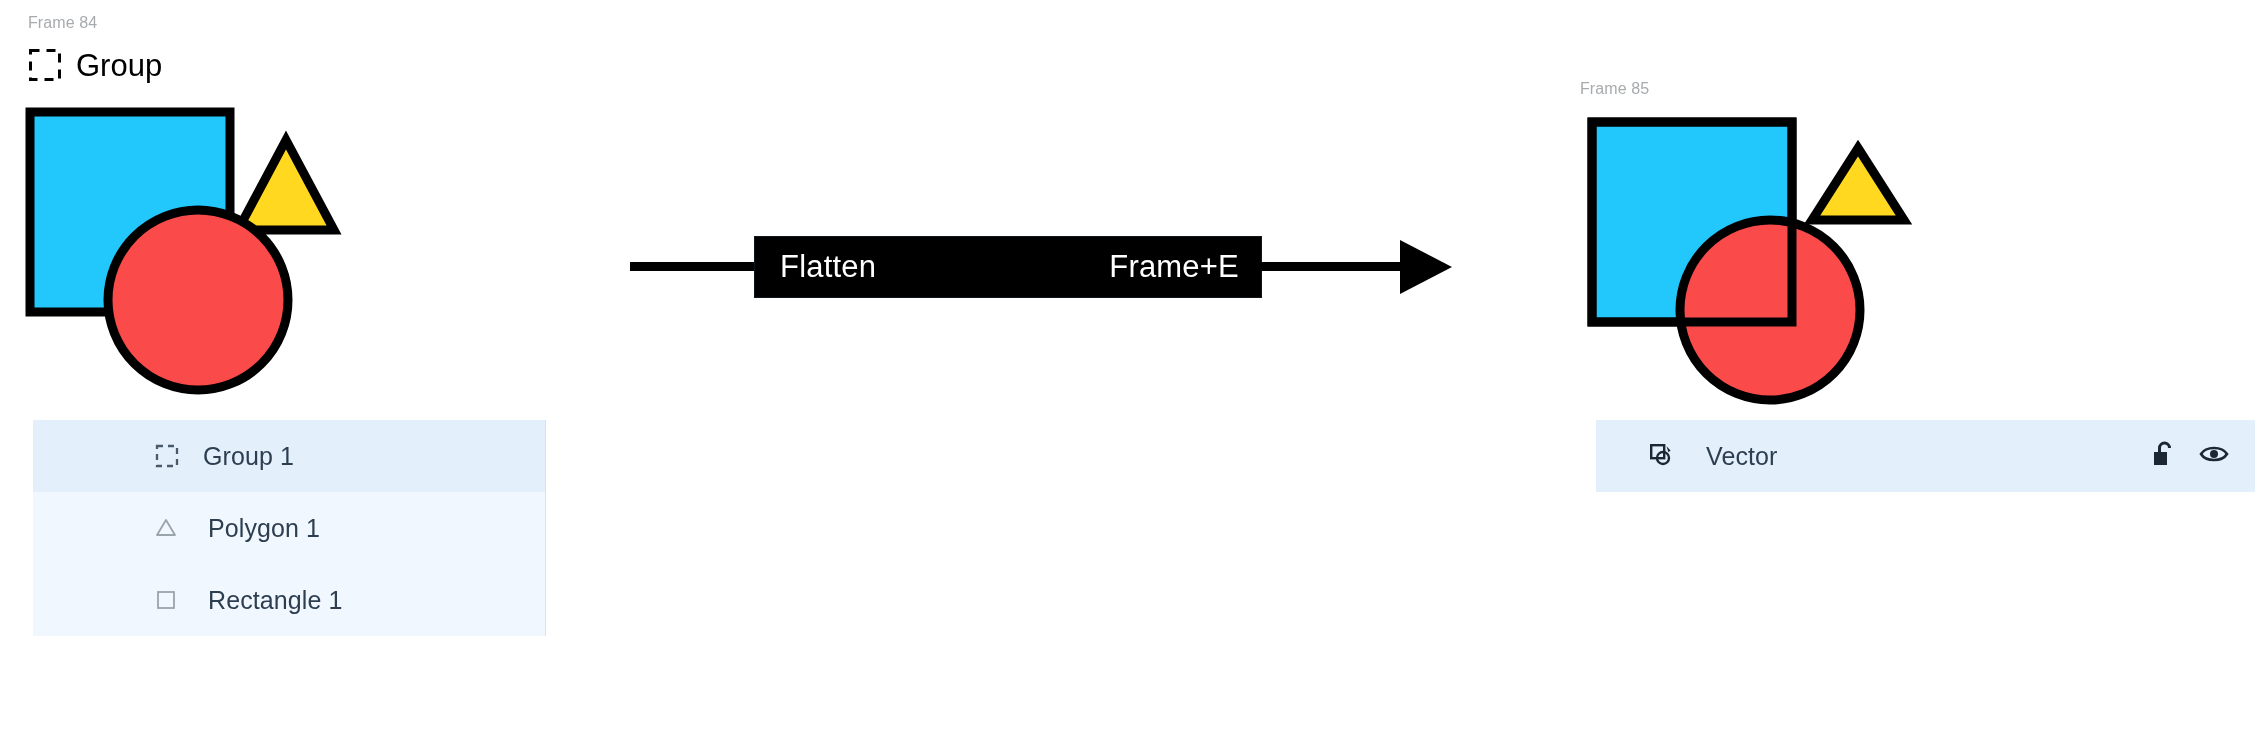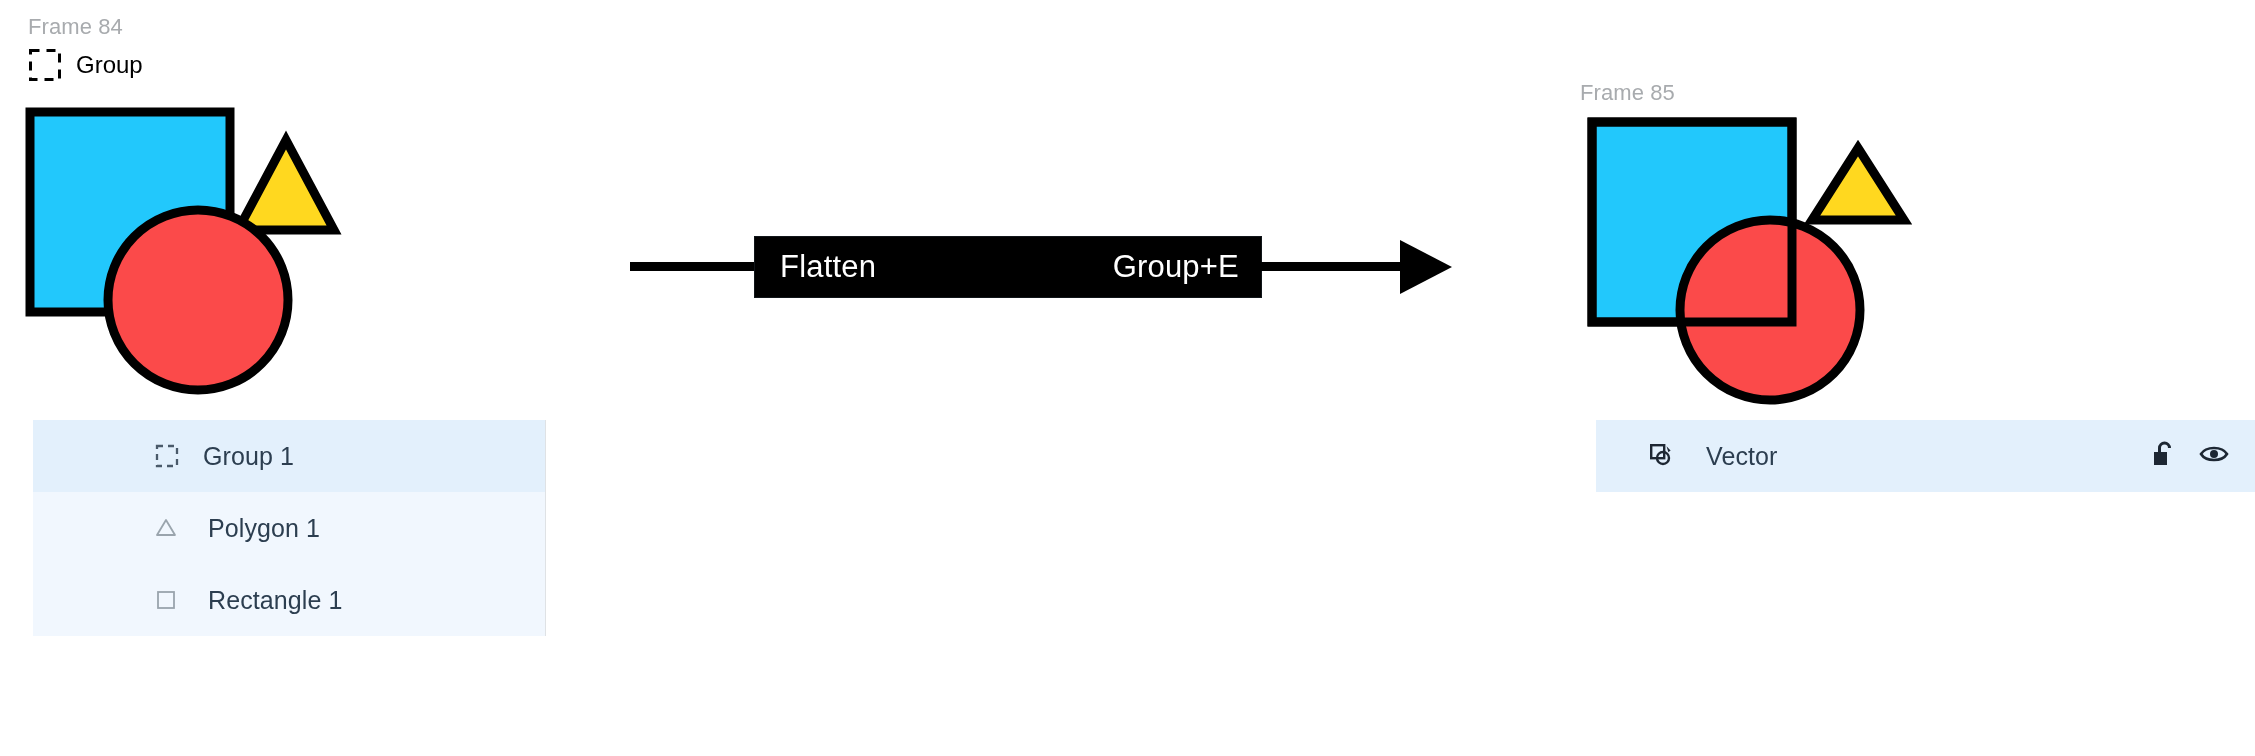--- a/index.html
+++ b/index.html
@@ -17,42 +17,42 @@
 
   .stage {
     position: absolute;
     inset: 0;
   }
 
   
   .frame-label {
     position: absolute;
     color: #a8abae;
-    font-size: 22px;
+    font-size: 16px;
     font-family: "Liberation Sans", sans-serif;
     white-space: nowrap;
     letter-spacing: 0.1px;
   }
 
   
   .group-badge {
     position: absolute;
     left: 28px;
     top: 48px;
     display: flex;
     align-items: center;
     gap: 14px;
   }
   .group-badge .glyph {
     width: 34px;
     height: 34px;
     display: block;
   }
   .group-badge .glyph-label {
-    font-size: 24px;
+    font-size: 31px;
     color: #000000;
     line-height: 1;
     white-space: nowrap;
   }
 
   
   .shapes-left {
     position: absolute;
     left: 18px;
     top: 100px;
@@ -249,21 +249,21 @@
       <span class="row-label">Rectangle 1</span>
     </div>
 
   </div>
 
   <div class="flow">
     <div class="arrow-line-left"></div>
 
     <div class="menu-item">
       <span class="mi-label">Flatten</span>
-      <span class="mi-shortcut">Group+E</span>
+      <span class="mi-shortcut">Frame+E</span>
     </div>
 
     <div class="arrow-line-right"></div>
     <div class="arrow-head"></div>
   </div>
 
   <div class="frame-label" style="left:1580px; top:80px;">Frame 85</div>
 
   <div class="shapes-right">
     <svg width="360" height="300" viewBox="0 0 360 300">

